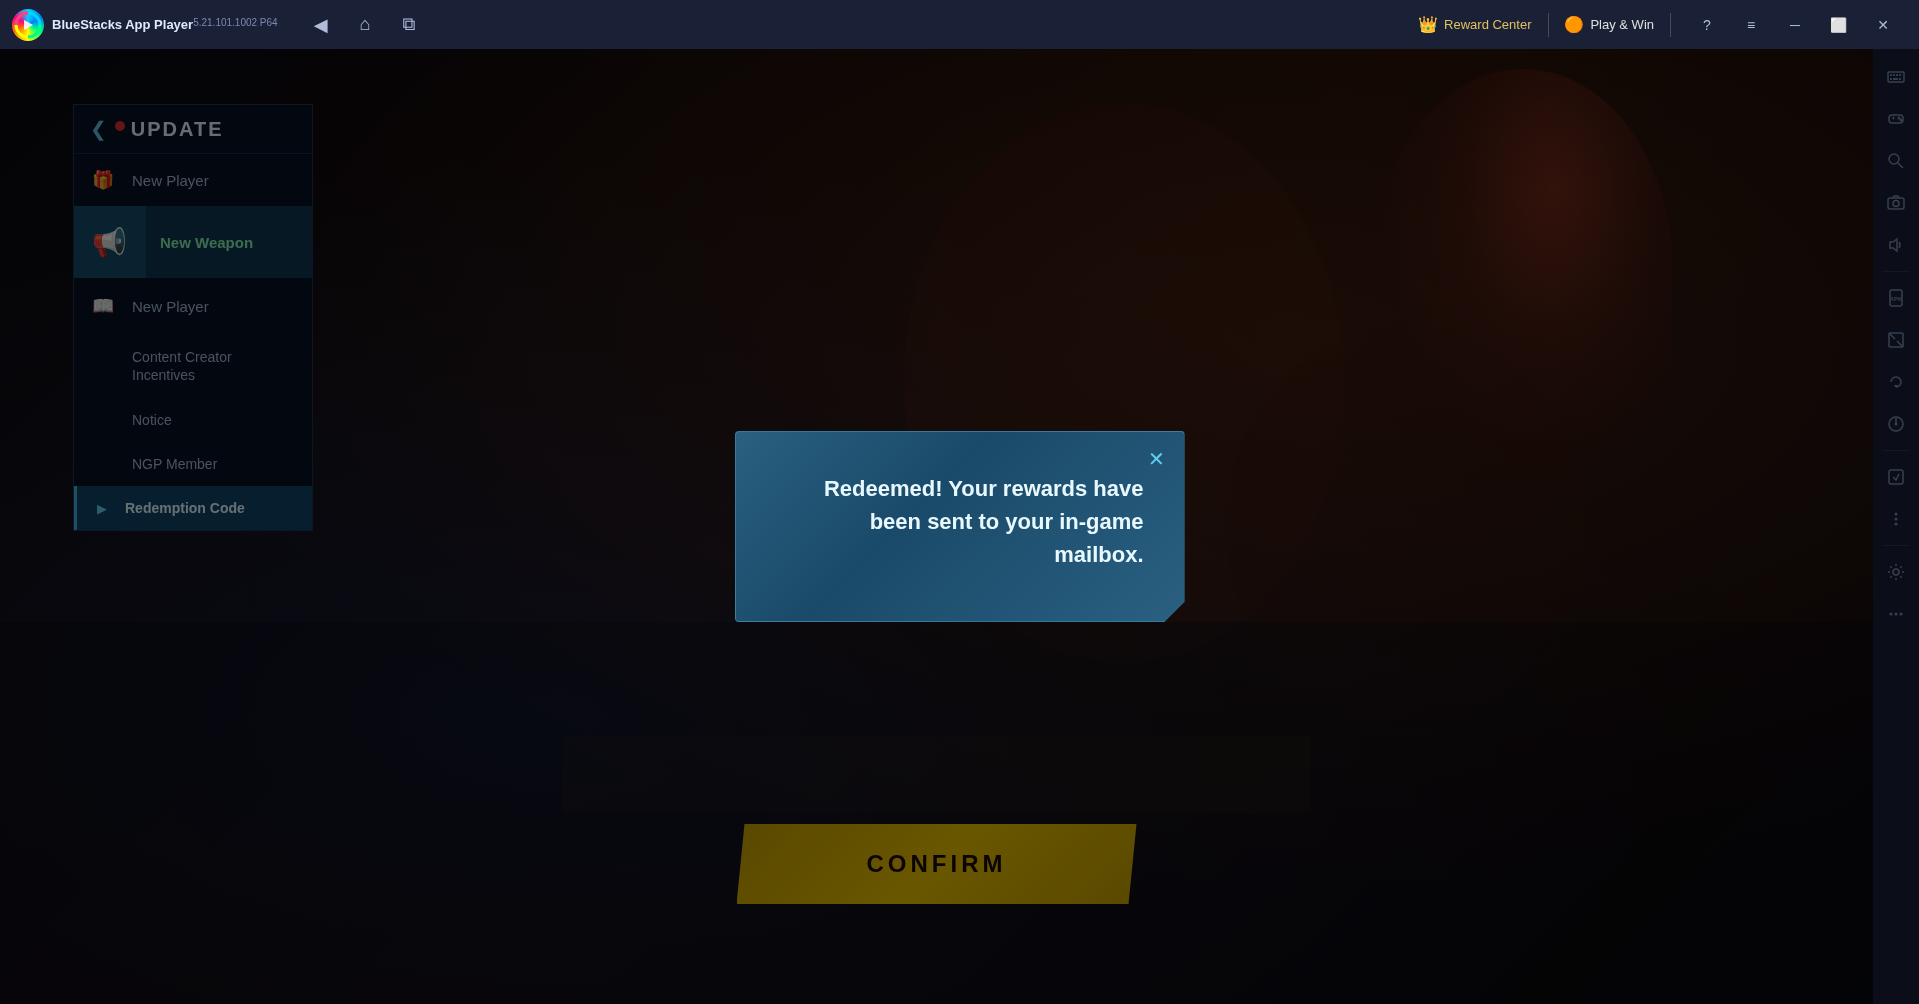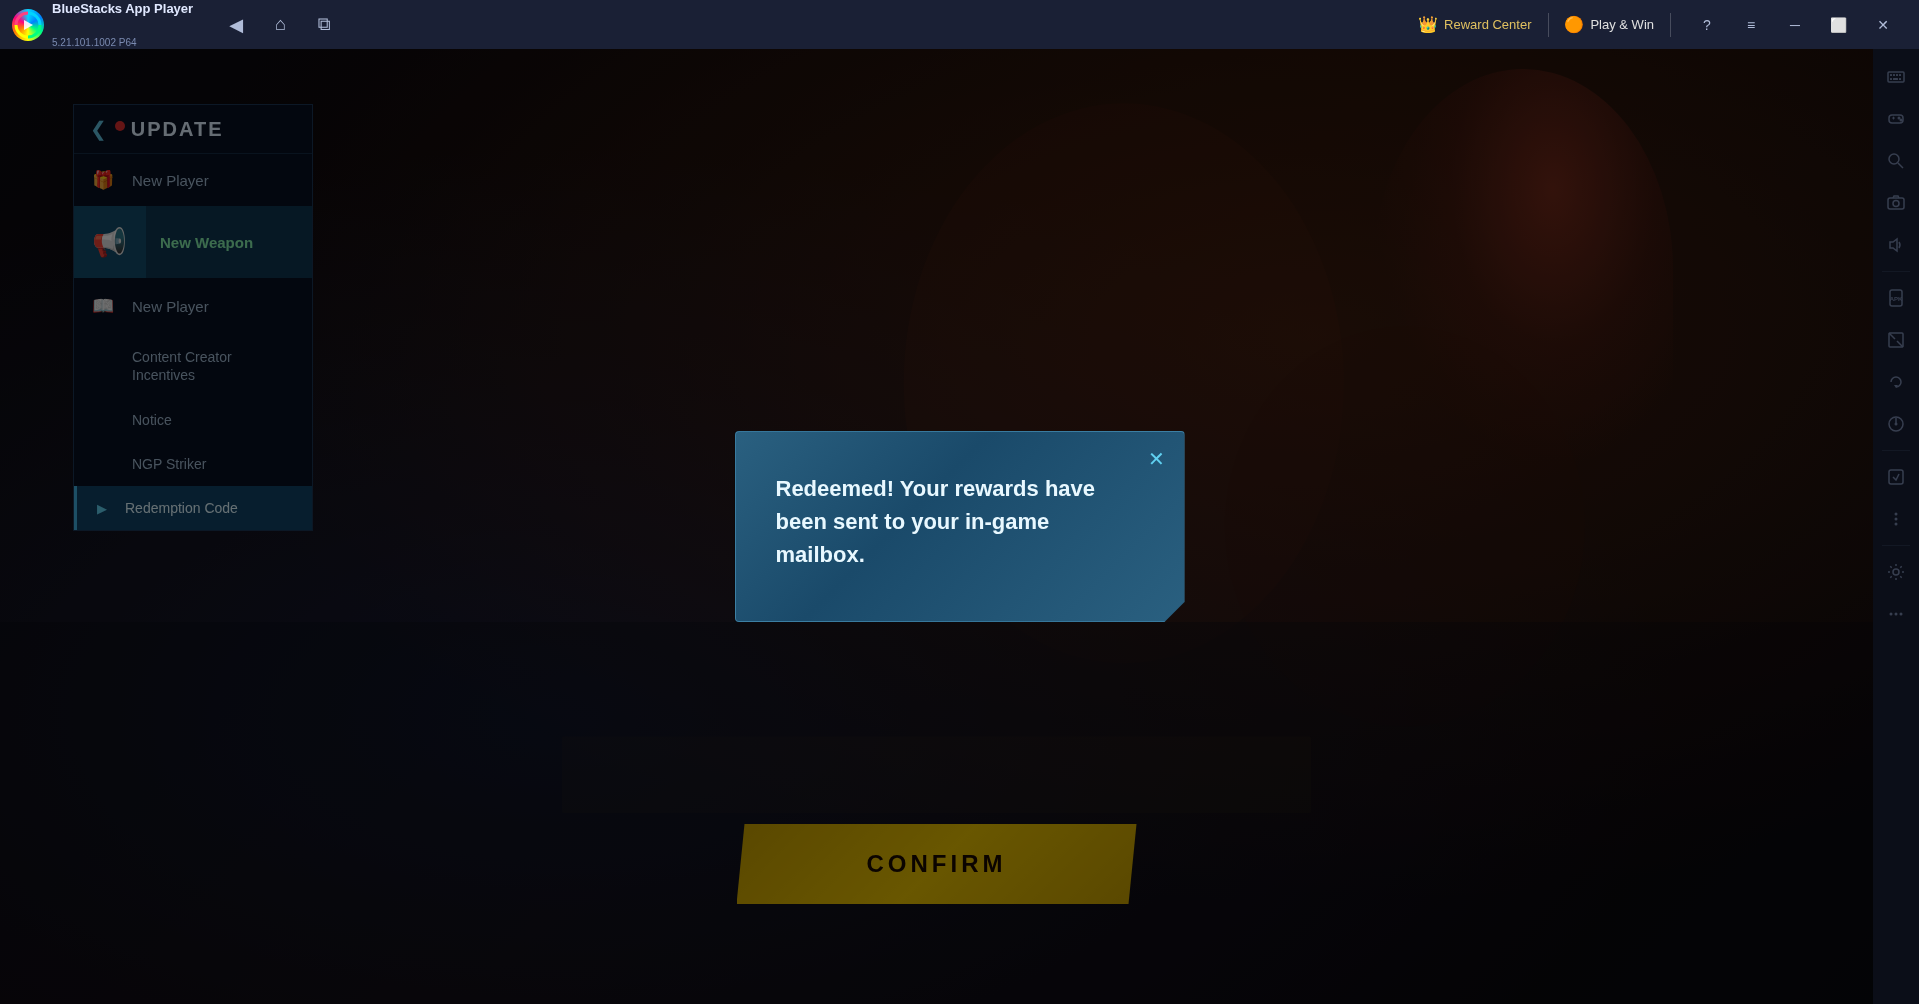--- a/index.html
+++ b/index.html
@@ -36,22 +36,21 @@
       background: conic-gradient(#00d4ff, #0080ff, #00ff80, #ffff00, #ff8000, #ff0080, #00d4ff);
       display: flex;
       align-items: center;
       justify-content: center;
       font-size: 14px;
       font-weight: bold;
       color: white;
     }
     .app-name {
       display: flex;
-      flex-direction: column;
-      gap: 21px;
+      flex-direction: row;
     }
     .app-name .title {
       color: #e0e8ff;
       font-size: 13px;
       font-weight: 600;
     }
     .app-name .version {
       color: #7a8ab0;
       font-size: 10px;
     }
@@ -329,21 +328,21 @@
       color: #60d0f0;
       font-size: 20px;
       cursor: pointer;
       background: none;
       border: none;
     }
     .modal-text {
       color: #e8f8ff;
       font-size: 22px;
       font-weight: 600;
-      text-align: left;
+      text-align: right;
       line-height: 1.5;
     }
 
     
     .titlebar-sep {
       width: 1px;
       height: 24px;
       background: rgba(255,255,255,0.2);
     }
   </style>
@@ -445,26 +444,26 @@
 
     <div class="menu-item" style="padding: 14px 16px 14px 58px;">
       <span class="menu-item-label" style="color:#a0b8d0;font-size:14px;line-height:1.3;">Content Creator<br>Incentives</span>
     </div>
 
     <div class="menu-item" style="padding: 14px 16px 14px 58px;">
       <span class="menu-item-label" style="color:#a0b8d0;font-size:14px;">Notice</span>
     </div>
 
     <div class="menu-item" style="padding: 14px 16px 14px 58px;">
-      <span class="menu-item-label" style="color:#a0b8d0;font-size:14px;">NGP Striker</span>
+      <span class="menu-item-label" style="color:#a0b8d0;font-size:14px;">NGP Member</span>
     </div>
 
     <div class="menu-item active" style="padding: 14px 16px 14px 20px; border-left: 3px solid #40b0e0;">
       <span style="color:#60d0f0;font-size:13px;margin-right:4px;">▶</span>
-      <span class="menu-item-label" style="color:#e0f8ff;font-size:14px;font-weight:400;">Redemption Code</span>
+      <span class="menu-item-label" style="color:#e0f8ff;font-size:14px;font-weight:700;">Redemption Code</span>
     </div>
   </div>
 
   <div id="modal-overlay">
     <div id="reward-modal">
       <button class="modal-close-btn">✕</button>
       <p class="modal-text">Redeemed! Your rewards have been sent to your in-game mailbox.</p>
     </div>
   </div>
 

